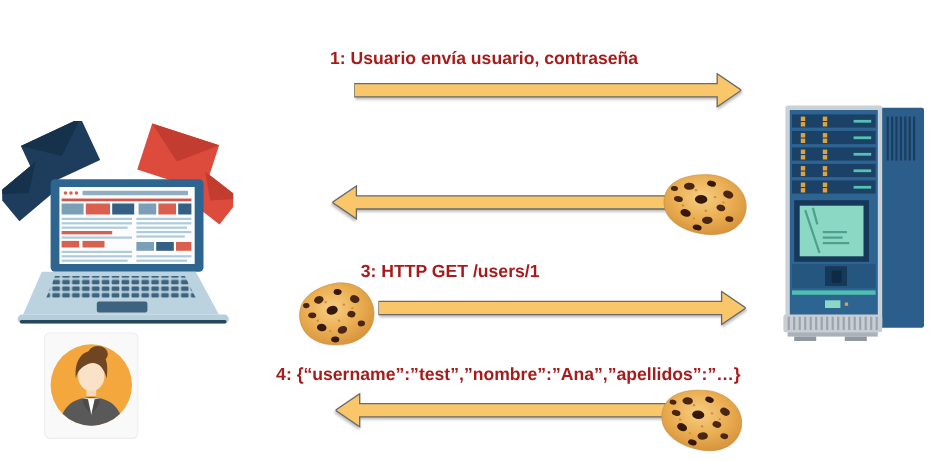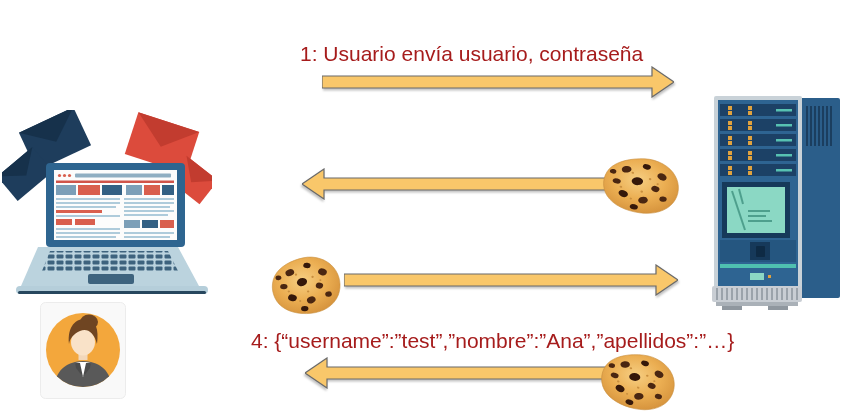--- a/index.html
+++ b/index.html
@@ -1,22 +1,23 @@
 <!DOCTYPE html>
 <html><head>
 <meta charset="utf-8">
 <style>
   html,body{margin:0;padding:0;background:#fff;}
   #canvas{
     position:relative;width:845px;height:419px;background:#fff;
     font-family:"Liberation Sans", sans-serif;overflow:hidden;
   }
   .msg-label{
-    position:absolute;color:#A61C1C;font-size:21px;line-height:24px;
+    position:absolute;color:#A61C1C;font-size:16px;line-height:24px;
     white-space:nowrap;
+    font-weight:bold;
   }
   .arrow{position:absolute;}
   .arrow.right{filter:drop-shadow(1px 2px 1px rgba(100,100,100,.40));}
   .arrow.left{filter:drop-shadow(-1px 2px 1px rgba(100,100,100,.40));}
   .cookie{position:absolute;}
   .illu{position:absolute;}
   .hidden-defs{position:absolute;width:0;height:0;overflow:hidden;}
 </style>
 </head>
 <body>
@@ -243,20 +244,21 @@
     <polygon points="0,10 330,10 330,1 352,16 330,31 330,22 0,22" fill="#F9C76A" stroke="#6A6A6A" stroke-width="1.2"></polygon>
   </svg>
 
   <svg class="arrow left" style="left:302px;top:168px;" width="338" height="32" viewBox="0 0 338 32">
     <polygon points="338,10 22,10 22,1 0,16 22,31 22,22 338,22" fill="#F9C76A" stroke="#6A6A6A" stroke-width="1.2"></polygon>
   </svg>
   <svg class="cookie" style="left:600px;top:156px;transform:rotate(8deg);" width="82" height="58" viewBox="0 0 100 90" preserveAspectRatio="none">
     <use href="#cookie-sym"></use>
   </svg>
 
+  <div class="msg-label" style="left:328px;top:236px;">3: HTTP GET /users/1</div>
   <svg class="cookie" style="left:269px;top:255px;transform:rotate(-6deg);" width="74" height="60" viewBox="0 0 100 90" preserveAspectRatio="none">
     <use href="#cookie-sym"></use>
   </svg>
   <svg class="arrow right" style="left:344px;top:264px;" width="334" height="32" viewBox="0 0 334 32">
     <polygon points="0,10 312,10 312,1 334,16 312,31 312,22 0,22" fill="#F9C76A" stroke="#6A6A6A" stroke-width="1.2"></polygon>
   </svg>
 
   <div class="msg-label" style="left:251px;top:329px;">4: {“username”:”test”,”nombre”:”Ana”,”apellidos”:”…}</div>
   <svg class="arrow left" style="left:305px;top:357px;" width="337" height="32" viewBox="0 0 337 32">
     <polygon points="337,10 22,10 22,1 0,16 22,31 22,22 337,22" fill="#F9C76A" stroke="#6A6A6A" stroke-width="1.2"></polygon>

